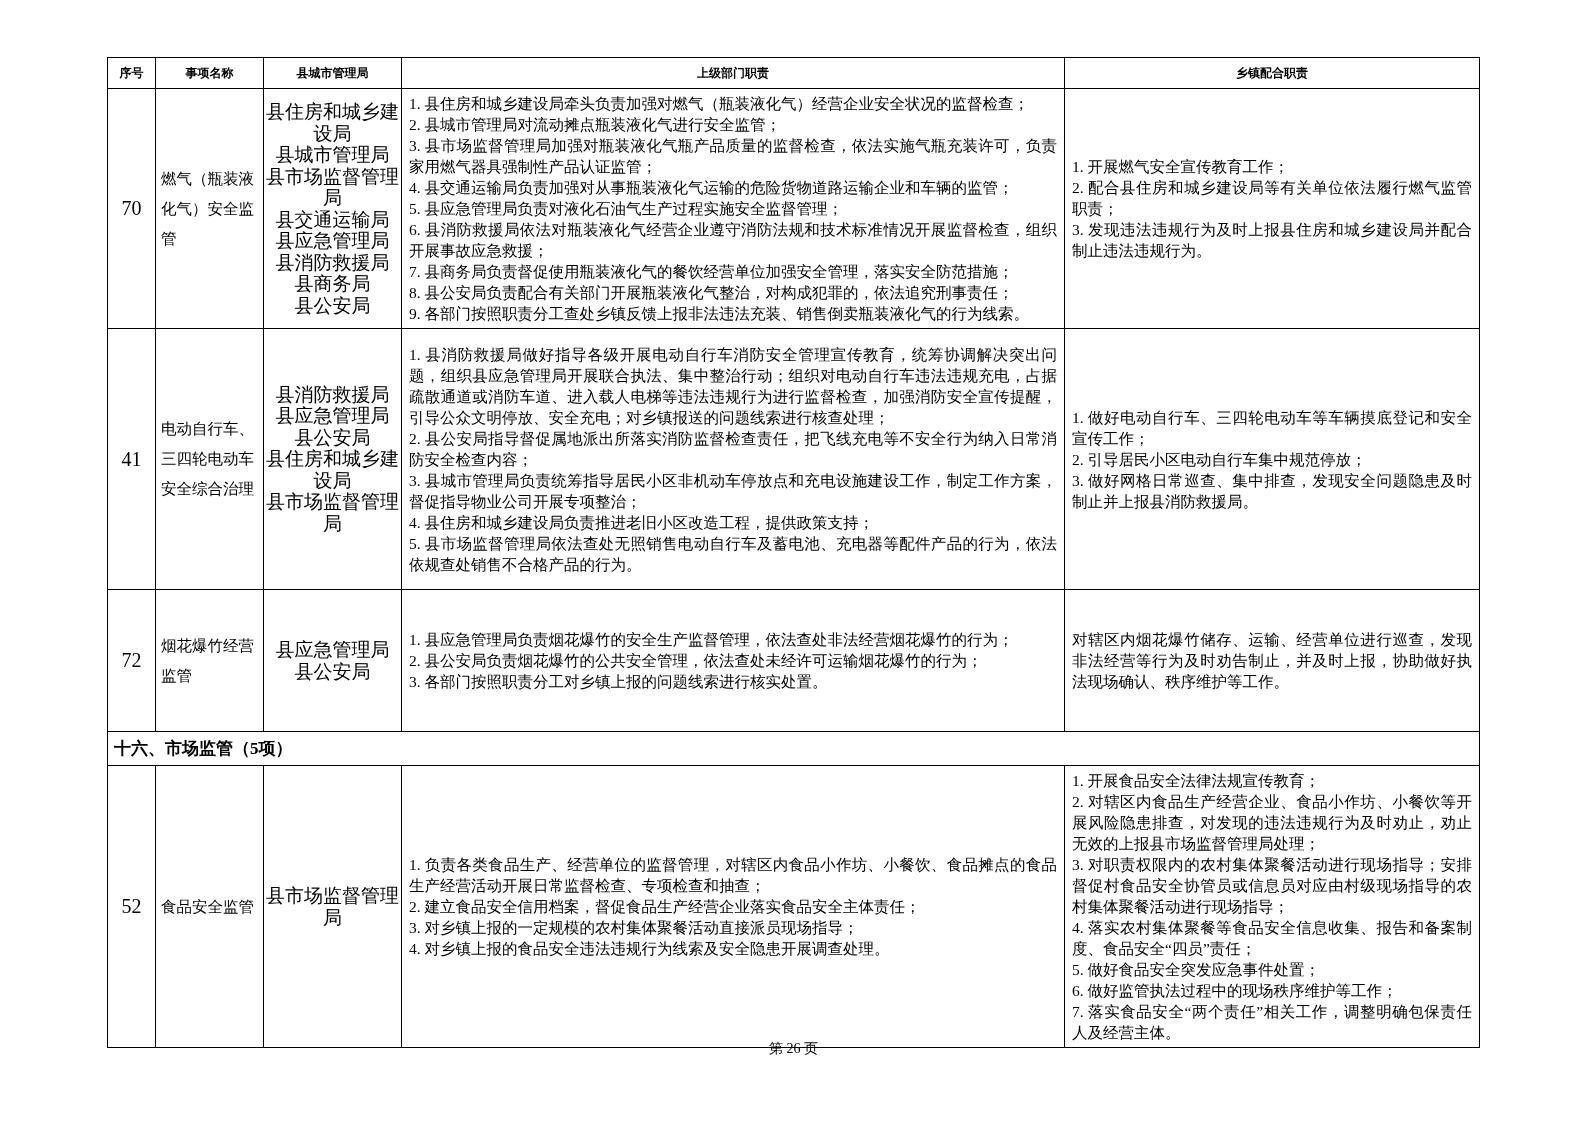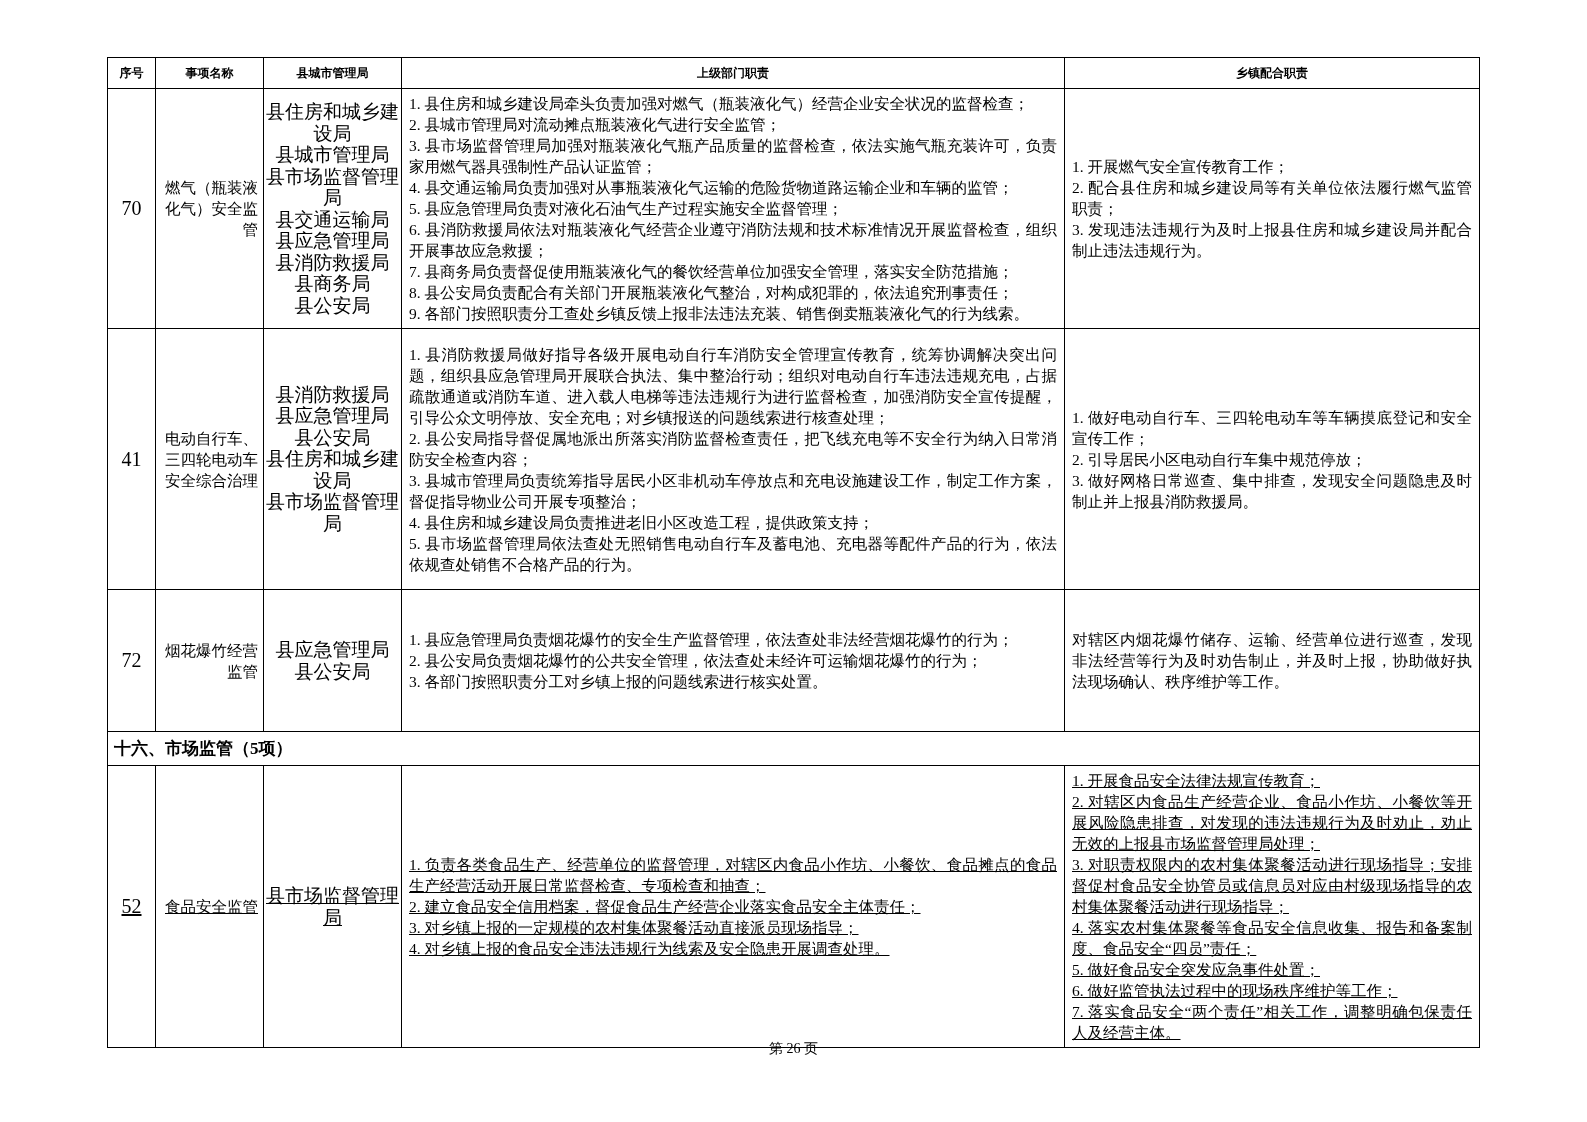--- a/index.html
+++ b/index.html
@@ -31,43 +31,43 @@
     font-size: 12px;
     font-weight: bold;
     height: 31px;
     padding: 2px 4px;
   }
   td.c-seq {
     text-align: center;
     font-size: 20px;
   }
   td.c-name {
-    text-align: right;
+    text-align: left;
     font-size: 15.5px;
-    line-height: 21px;
+    line-height: 30px;
     padding: 2px 5px;
   }
   td.c-dept {
     text-align: center;
     font-size: 19px;
     line-height: 21.5px;
     white-space: pre-line;
     padding: 2px 2px;
   }
   td.c-duty, td.c-town {
     font-size: 15.5px;
     line-height: 21px;
     text-align: justify;
     white-space: pre-line;
     padding: 4px 7px;
   }
   tr.r70 > td { height: 236px; }
   tr.r71 > td { height: 261px; }
   tr.r72 > td { height: 142px; }
-  tr.r73 > td { height: 270px; text-decoration: underline; }
+  tr.r73 > td { height: 270px; }
   td.section {
     font-size: 17px;
     font-weight: bold;
     text-align: left;
     padding: 4px 6px;
     height: 34px;
   }
   .footer {
     position: absolute;
     left: 0;

